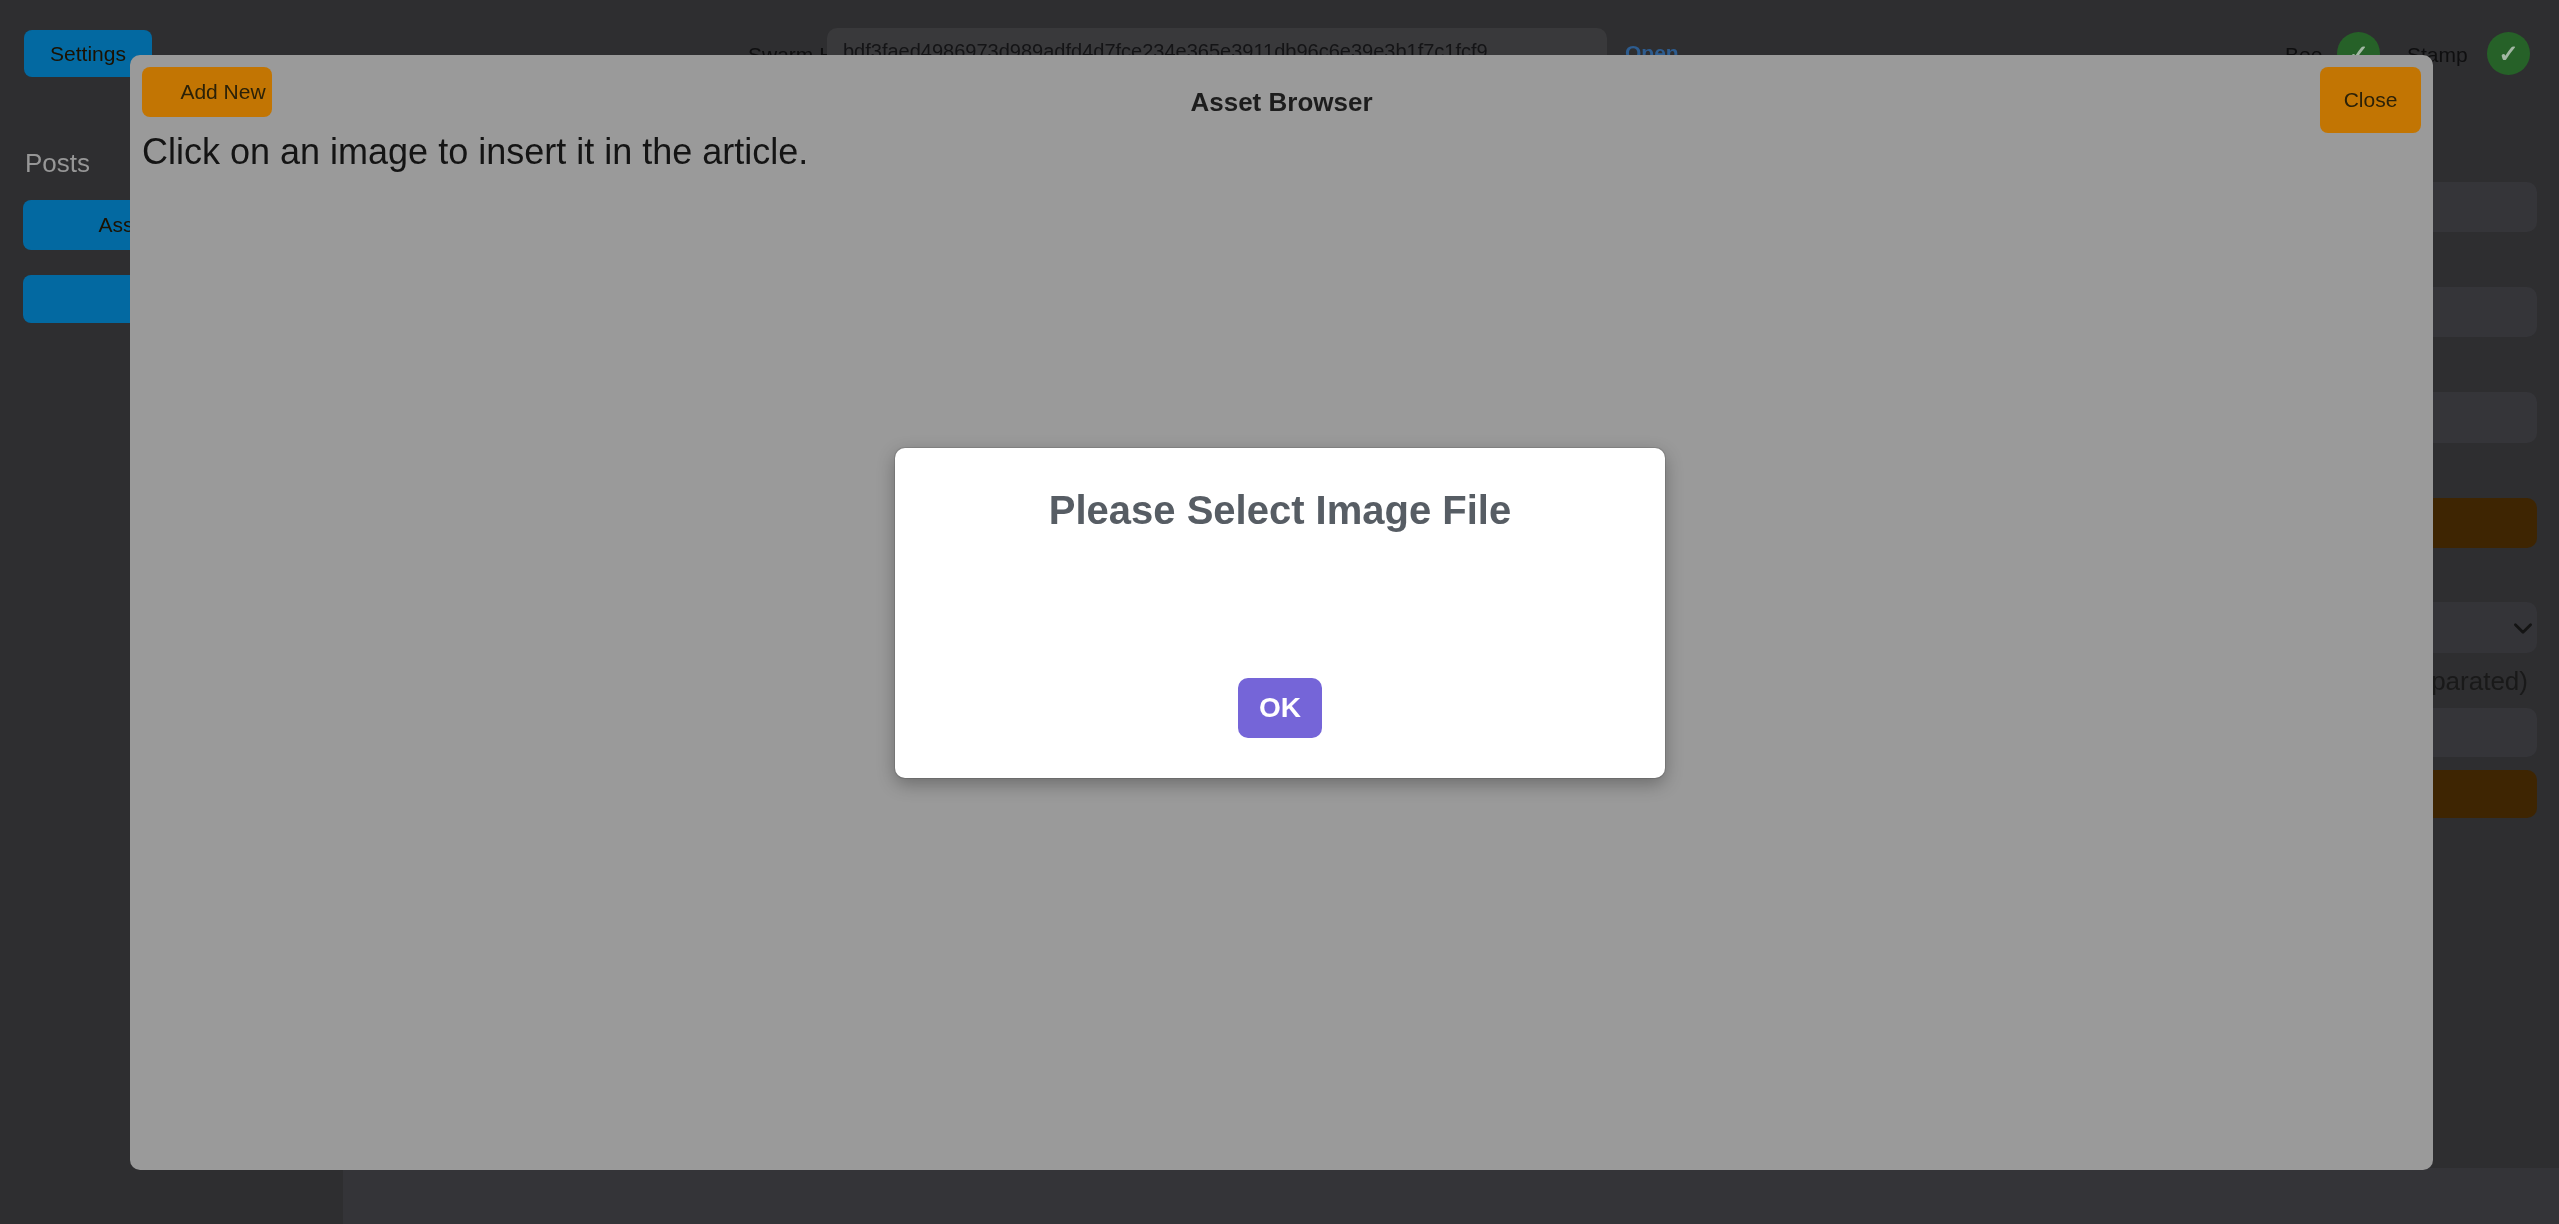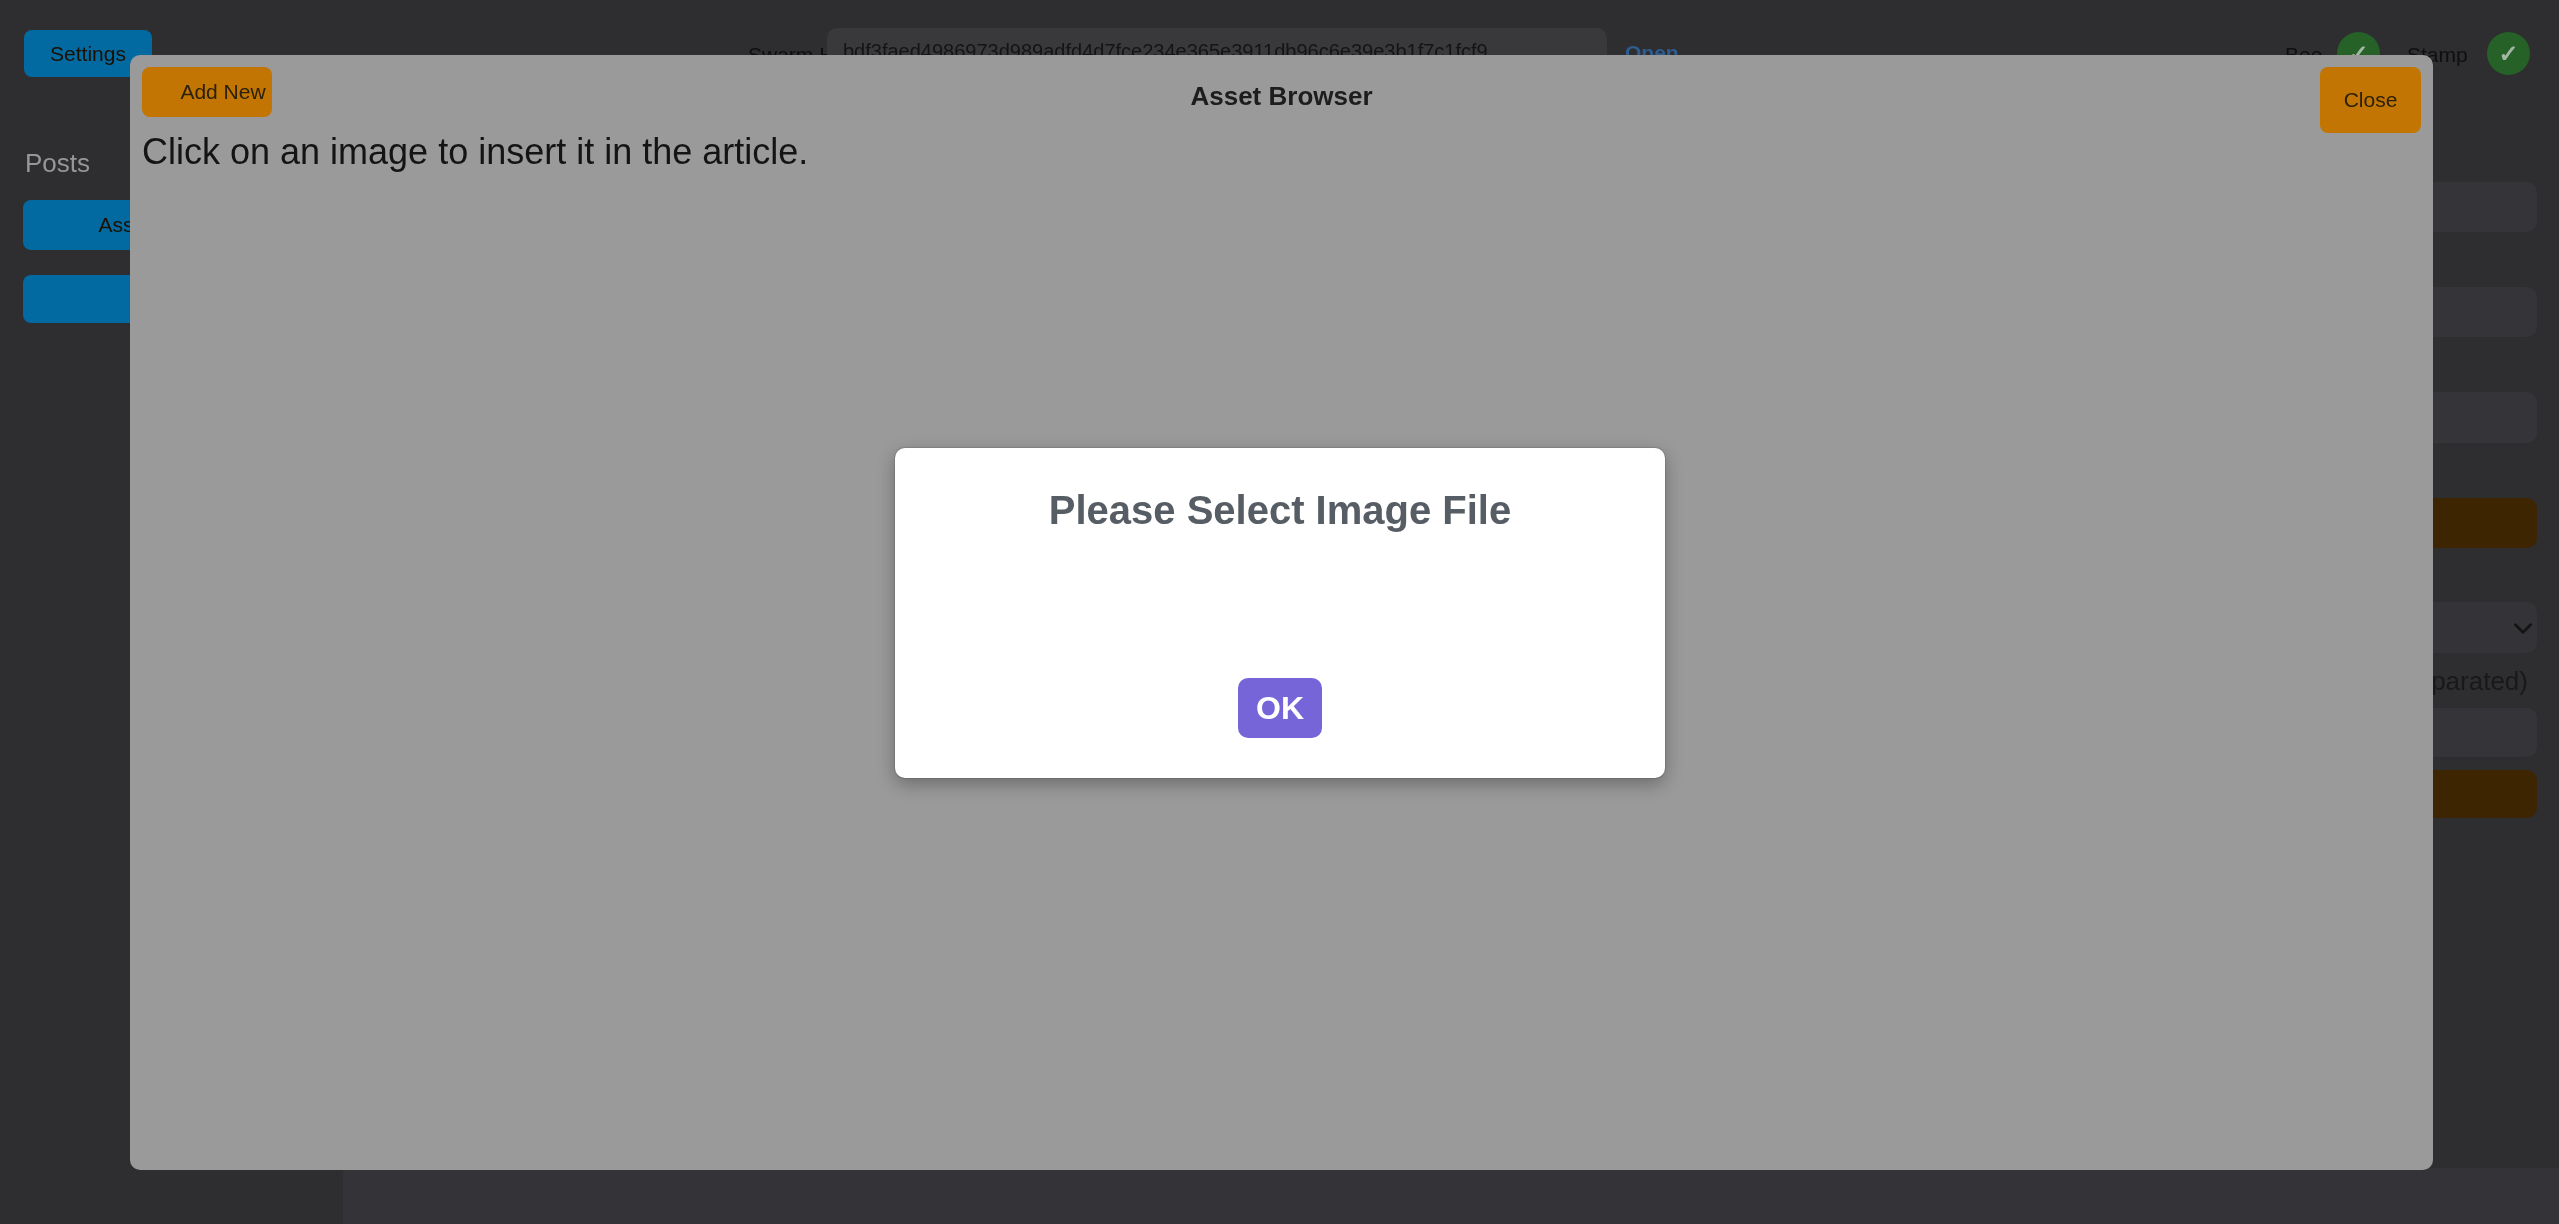--- a/index.html
+++ b/index.html
@@ -30,39 +30,39 @@
   .strip-row { background:#353539; border-radius:10px; }
   .strip-select { background:#343438; border-radius:10px; }
   .strip-caption { color:#191919; font-size:26px; text-align:right; white-space:nowrap; }
 
   
   .asset-modal { left:130px; top:55px; width:2303px; height:1115px;
     background:#9a9a9a; border-radius:10px; z-index:10; }
   .btn-modal { background:#c27503; border-radius:8px; color:#2b2108;
     display:flex; align-items:center; justify-content:center; font-size:21px; }
   .modal-title { width:100%; text-align:center; color:#1d1d1d;
-    font-size:26px; font-weight:600; }
+    font-size:26px; font-weight:600;margin-top:6px; }
   .modal-instruction { color:#141414; font-size:36px;text-align:center; }
 
   
   .file-dialog { left:895px; top:448px; width:770px; height:330px;
     background:#ffffff; border-radius:10px; z-index:20;
     box-shadow:0 0 0 1px rgba(0,0,0,0.10), 0 6px 18px rgba(0,0,0,0.30); }
   .dialog-title { margin-top:40px; width:100%; text-align:center;
     color:#575d64; font-size:40px; font-weight:700; }
   .file-wrapper { left:63px; top:118px; width:645px; height:74px;
     border:3px solid #b9d4ee; border-radius:10px; background:#ffffff;
     display:flex; align-items:center; padding:0 12px; }
   .browse-btn { width:88px; height:42px; background:#e9e9eb;
     border:1px solid #8d8d93; border-radius:4px; color:#101010;
     font-size:27px; display:flex; align-items:center; justify-content:center; }
   .no-file { margin-left:12px; color:#6c7077; font-size:29px; white-space:nowrap; }
   .ok-btn { left:343px; top:230px; width:84px; height:60px;
     background:#7565d8; border-radius:10px; color:#ffffff;
-    font-size:32px; font-weight:700;
+    font-size:28px; font-weight:700;
     display:flex; align-items:center; justify-content:center; }
 
   .chev { width:26px; height:26px; }
 </style>
 </head>
 <body>
 
 <div class="page">
   <div class="abs main-bottom"></div>
 

